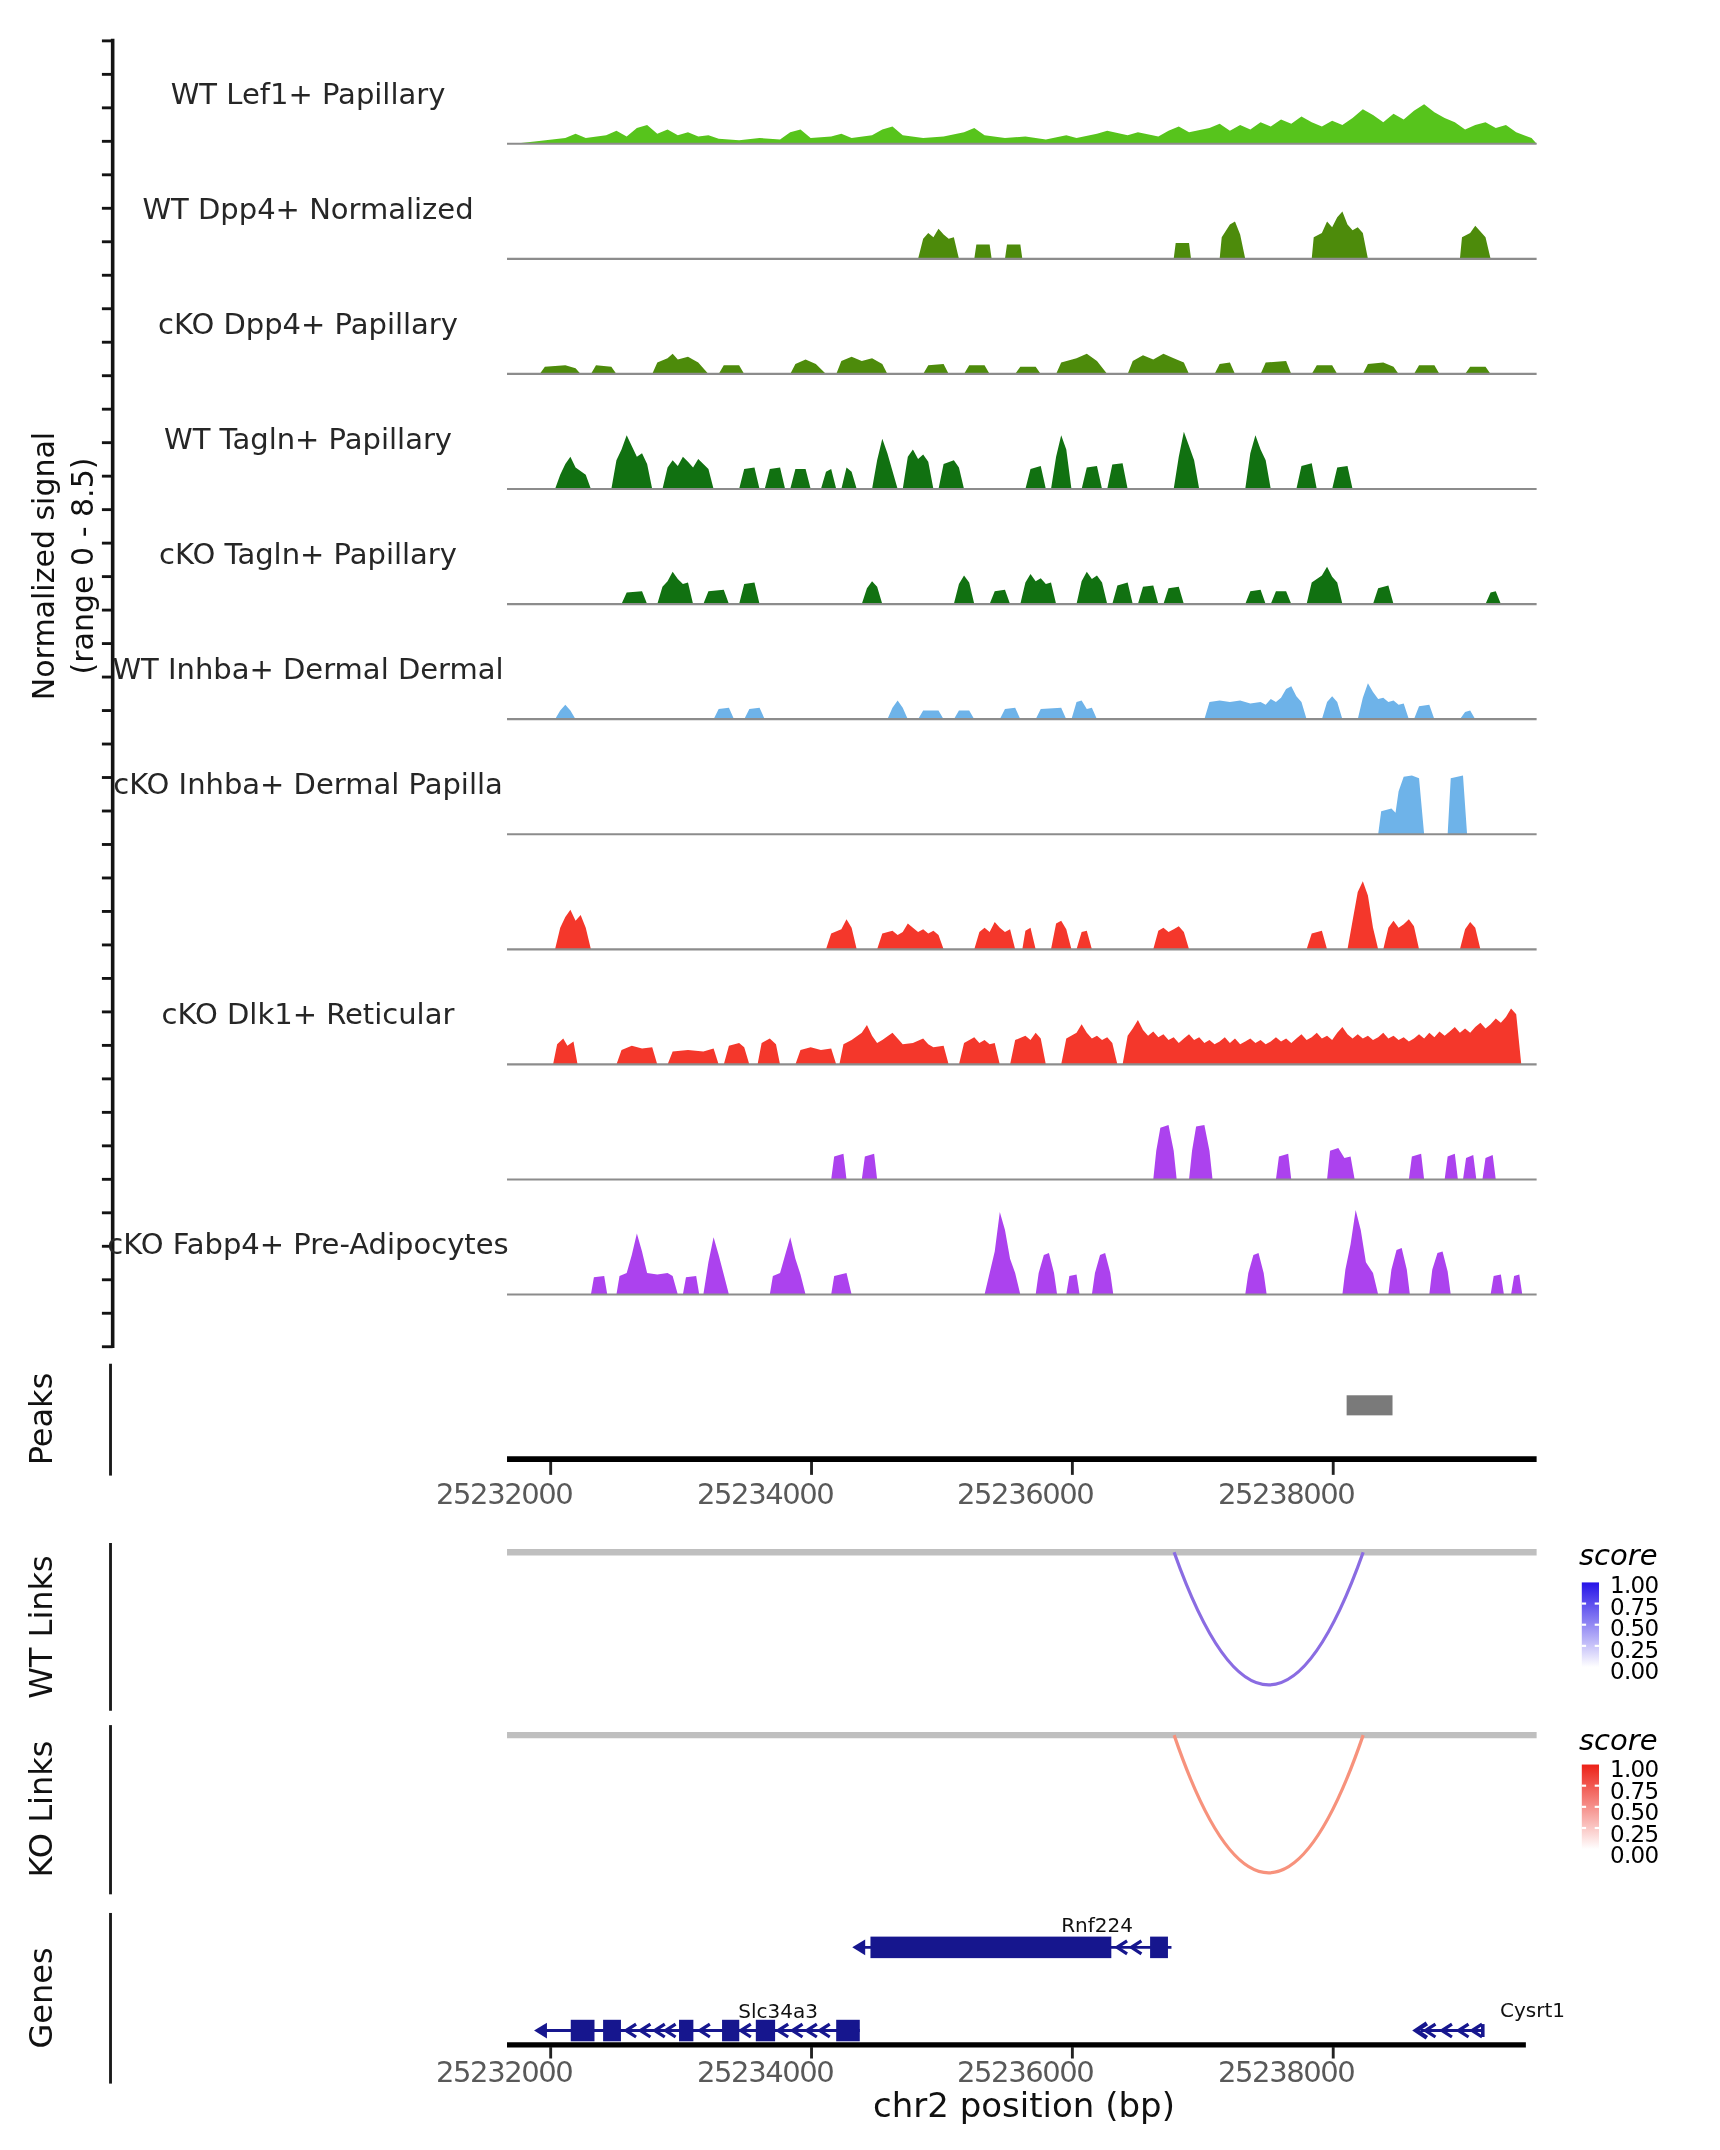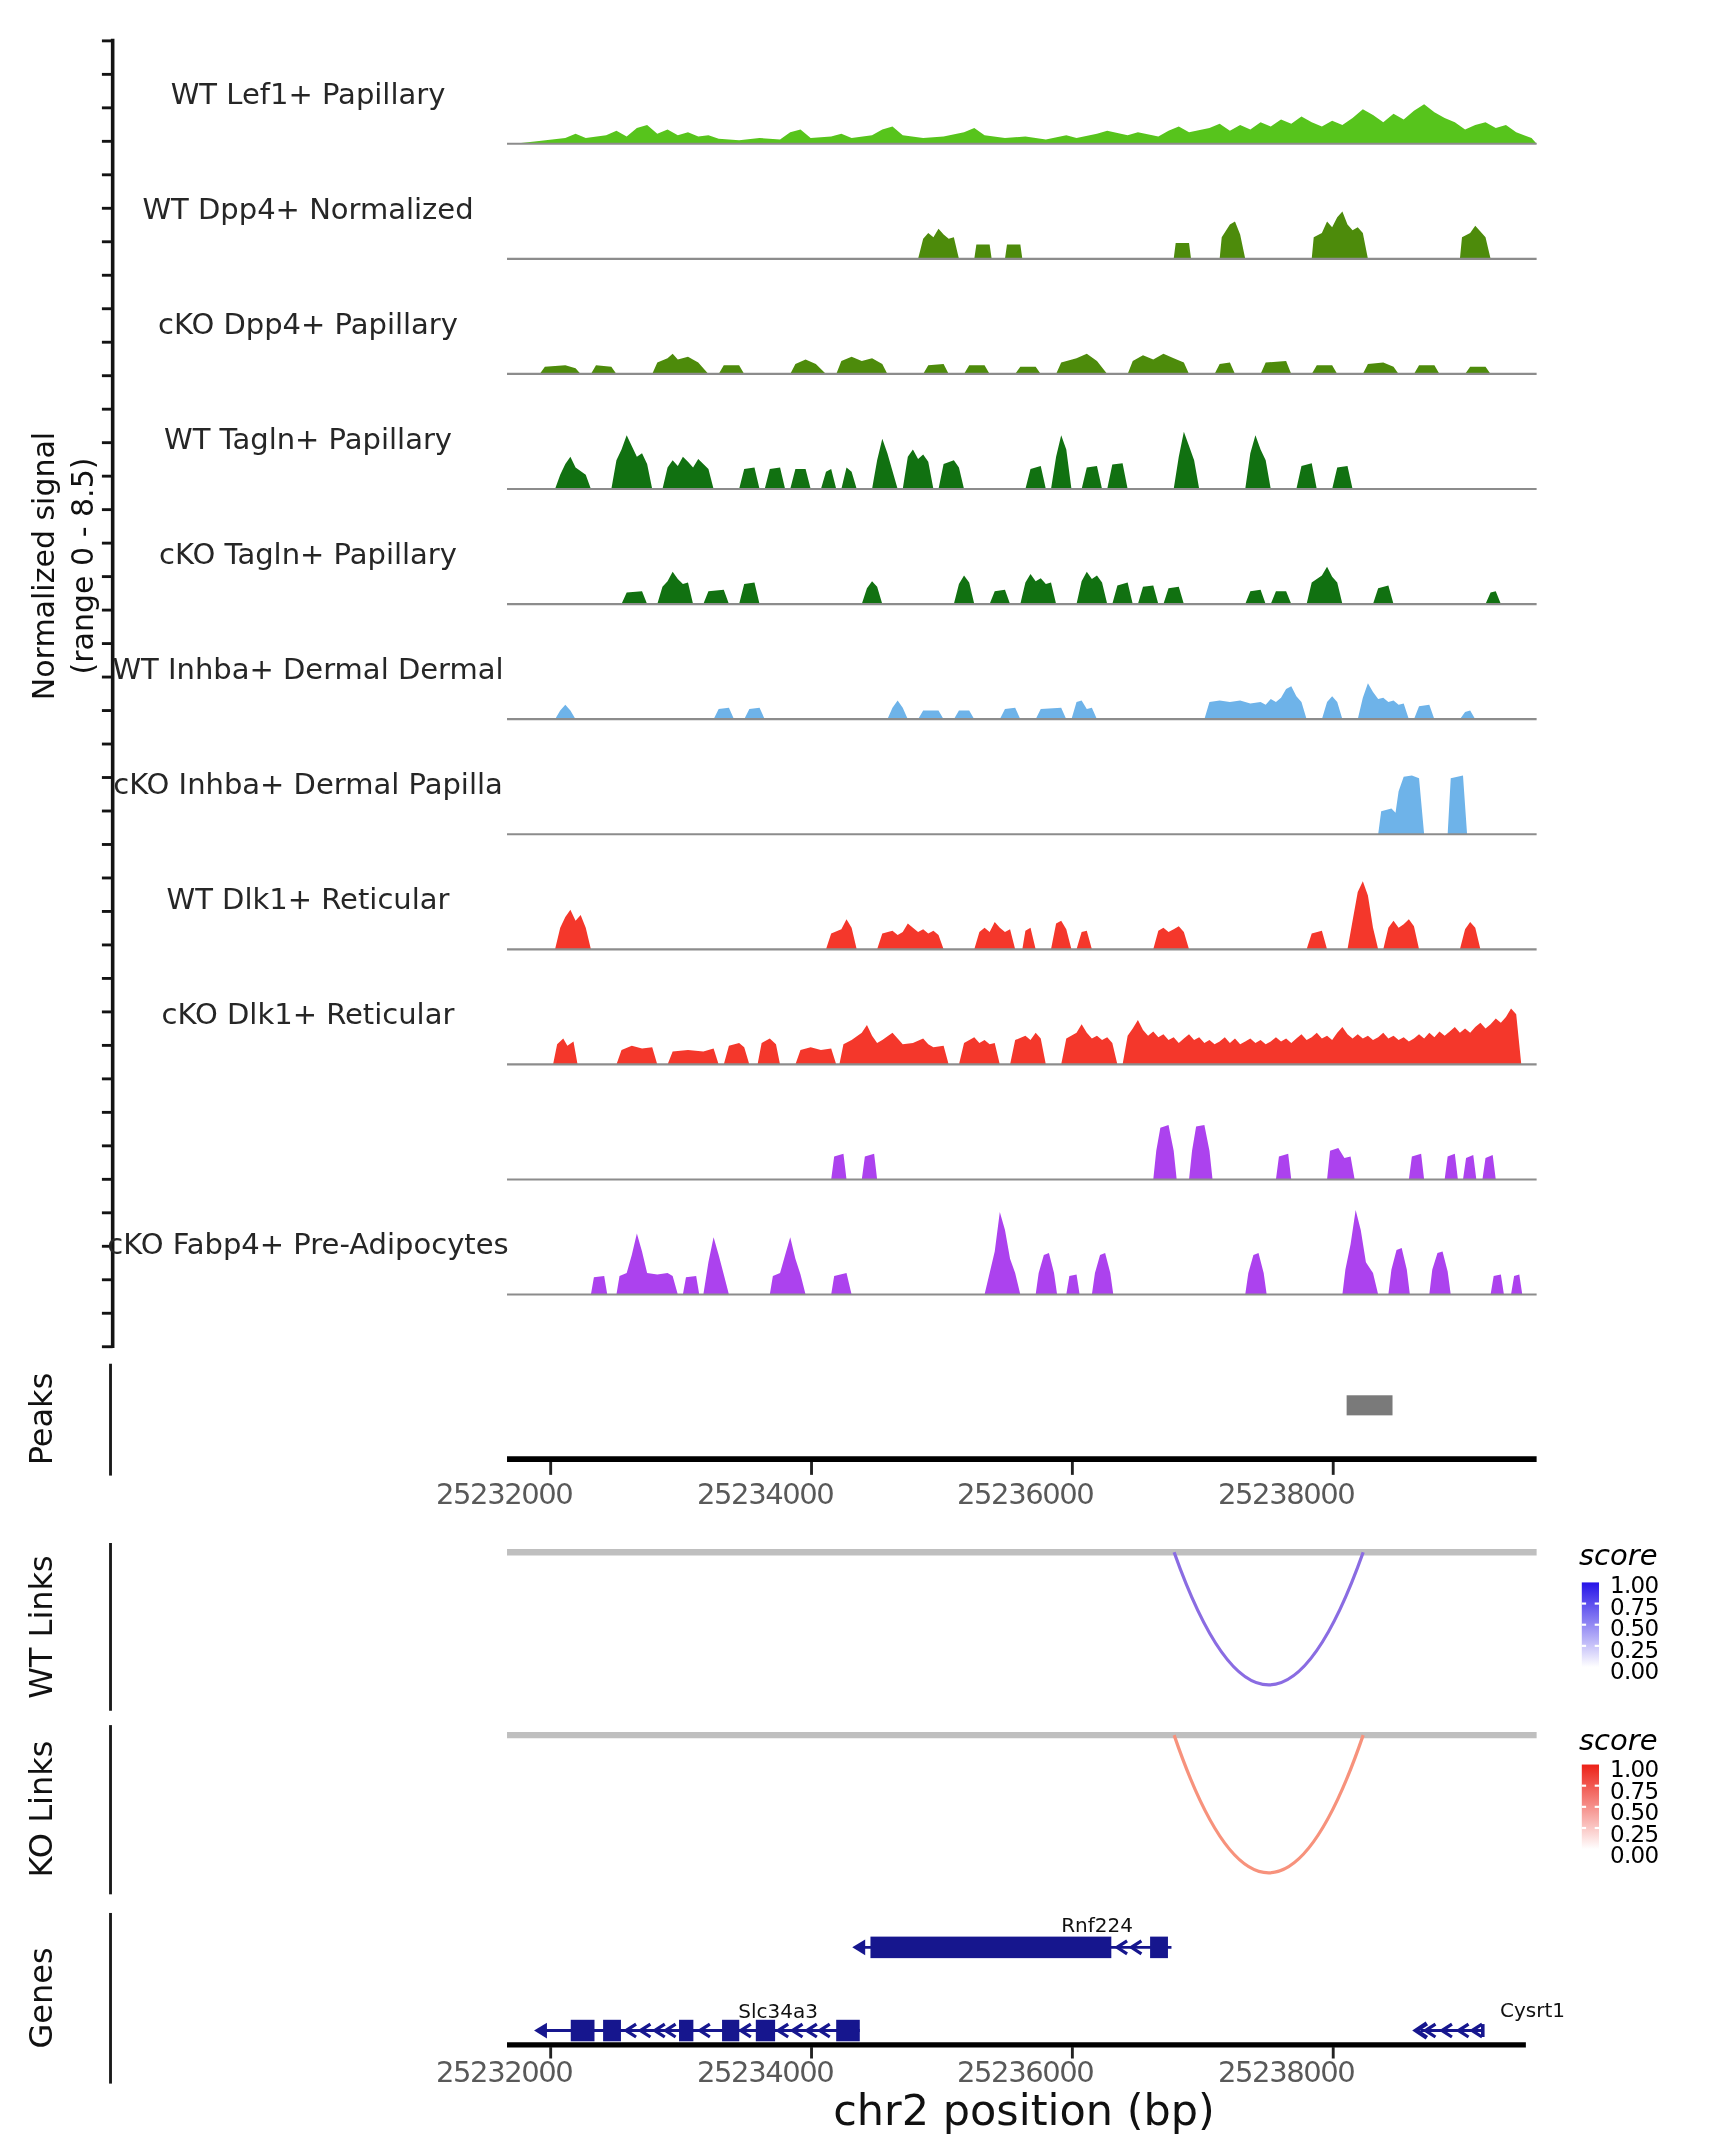--- a/index.html
+++ b/index.html
@@ -6,21 +6,21 @@
   .page{position:relative;width:1721px;height:2151px;background:#ffffff;overflow:hidden;
         font-family:"DejaVu Sans",sans-serif;color:#111;}
   #gfx{position:absolute;left:0;top:0;}
   .tlabel{position:absolute;left:86px;width:444px;text-align:center;font-size:29px;color:#262626;white-space:nowrap;}
   .xtick{position:absolute;width:229px;margin-left:-115px;text-align:left;font-size:29px;color:#595959;letter-spacing:-1.4px;white-space:nowrap;}
   .vlabel{position:absolute;transform:translate(-50%,-50%) rotate(-90deg);font-size:32px;color:#111;white-space:nowrap;}
   .ylab{position:absolute;transform:translate(-50%,-50%) rotate(-90deg);text-align:center;font-size:30px;line-height:39px;color:#111;white-space:nowrap;}
   .score-title{position:absolute;font-size:29px;color:#000;font-style:italic;}
   .sval{position:absolute;font-size:23px;color:#000;letter-spacing:-0.7px;}
   .glabel{position:absolute;width:229px;margin-left:-115px;text-align:right;font-size:20px;color:#111;white-space:nowrap;}
-  .xtitle{position:absolute;left:737px;top:2085px;width:574px;text-align:center;font-size:43px;color:#111;}
+  .xtitle{position:absolute;left:737px;top:2085px;width:574px;text-align:center;font-size:34px;color:#111;}
 </style>
 </head>
 <body>
 
 <div class="page">
 
   <svg id="gfx" width="1721" height="2151" viewBox="0 0 2400 3000">
       <defs>
     <linearGradient id="gWT" x1="0" y1="0" x2="0" y2="1">
       <stop offset="0" stop-color="#2613E8"></stop>
@@ -165,21 +165,20 @@
     <div>(range 0 - 8.5)</div>
   </div>
 
   <div class="tlabel" style="top:77px">WT Lef1+ Papillary</div>
   <div class="tlabel" style="top:192px">WT Dpp4+ Normalized</div>
   <div class="tlabel" style="top:307px">cKO Dpp4+ Papillary</div>
   <div class="tlabel" style="top:422px">WT Tagln+ Papillary</div>
   <div class="tlabel" style="top:537px">cKO Tagln+ Papillary</div>
   <div class="tlabel" style="top:652px">WT Inhba+ Dermal Dermal</div>
   <div class="tlabel" style="top:767px">cKO Inhba+ Dermal Papilla</div>
-  <div class="tlabel" style="top:882px">WT Dlk1+ Reticular</div>
   <div class="tlabel" style="top:997px">cKO Dlk1+ Reticular</div>
   <div class="tlabel" style="top:1227px">cKO Fabp4+ Pre-Adipocytes</div>
 
   <div class="vlabel" style="left:41px;top:1419px;">Peaks</div>
   <div class="vlabel" style="left:41px;top:1627px;">WT Links</div>
   <div class="vlabel" style="left:41px;top:1809px;">KO Links</div>
   <div class="vlabel" style="left:41px;top:1998px;">Genes</div>
 
   <div class="xtick" style="left:551px;top:1477px">25232000</div>
   <div class="xtick" style="left:812px;top:1477px">25234000</div>

